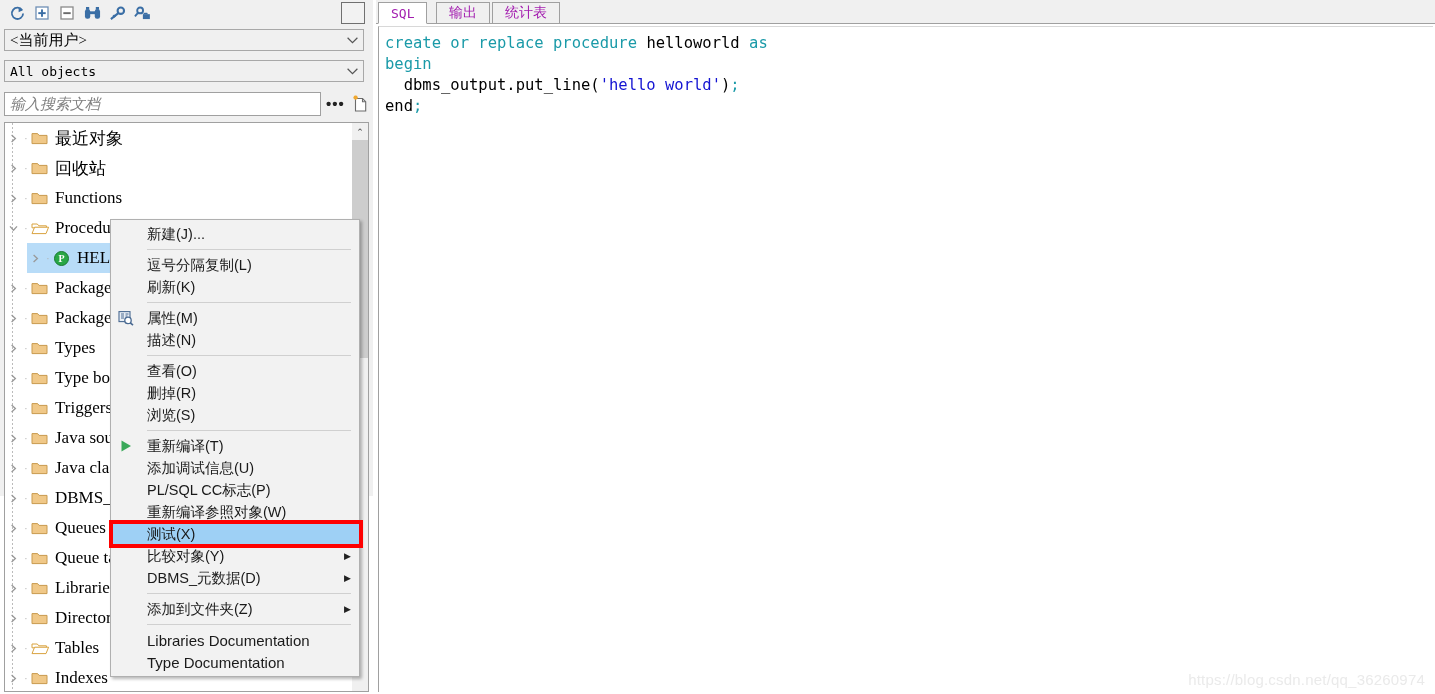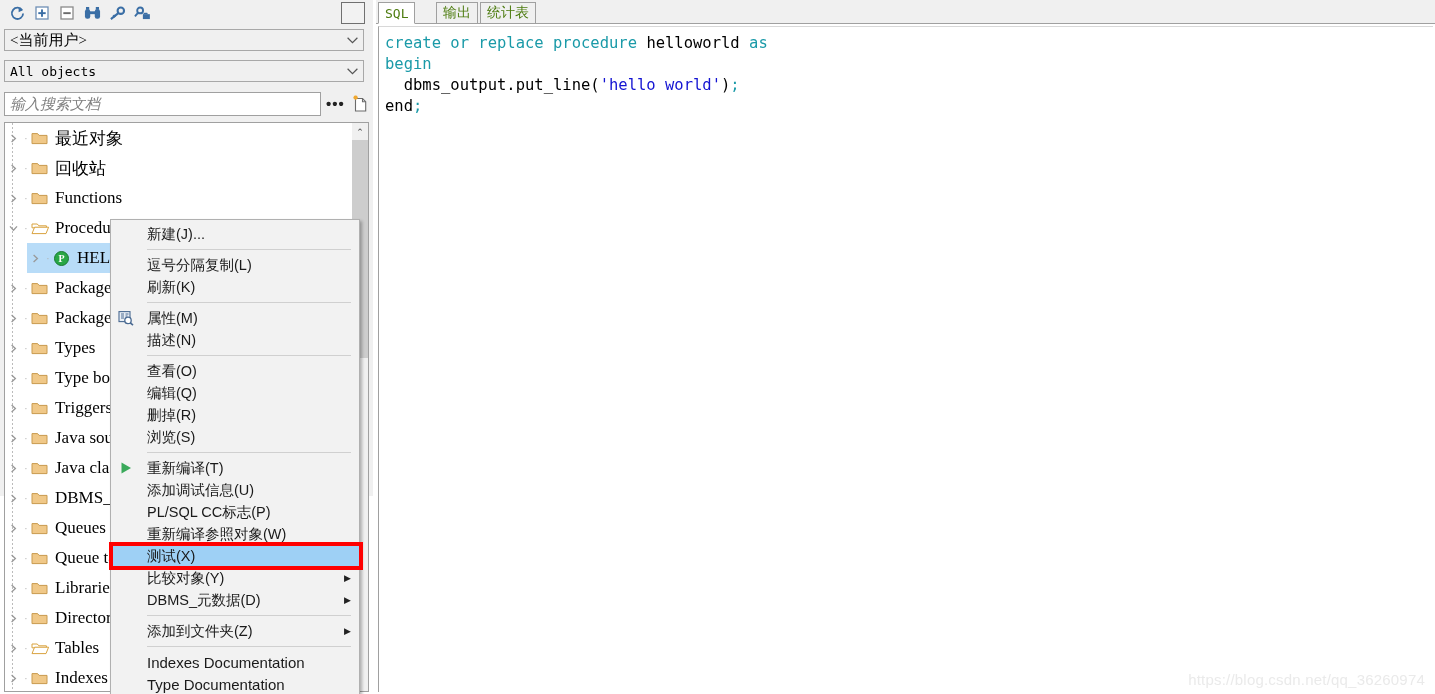--- a/index.html
+++ b/index.html
@@ -173,24 +173,24 @@
     position: absolute; left: 0; top: 0;
     width: 1059px; height: 24px;
     background: #f0f0f0;
   }
   #tabstrip .strip-line {
     position:absolute; left:0; bottom:0; width:100%; height:1px; background:#a0a0a0;
   }
   .tab {
     position: absolute; top: 2px;
     height: 22px;
-    padding: 0 6px;
+    padding: 0 12px;
     display: flex; align-items: center;
     font-size: 14px;
-    color: #4d7c0f;
+    color: #a21caf;
     border: 1px solid #a0a0a0;
     background: #f0f0f0;
   }
   .tab.active {
     background: #ffffff;
     border-bottom: 1px solid #ffffff;
     font-family: "DejaVu Sans Mono", monospace;
     font-size: 13px;
   }
   #editor {
@@ -637,21 +637,21 @@
         <div class="sb-thumb"></div>
       </div>
     </div>
   </div>
 
   <div id="right-panel">
     <div id="tabstrip">
       <div class="strip-line"></div>
     <div class="tab active" style="left: 2px;">SQL</div>
         <div class="tab" style="left: 60px;">输出</div>
-        <div class="tab" style="left: 104px; text-align: center;">统计表</div>
+        <div class="tab" style="left: 116px; text-align: center;">统计表</div>
       </div>
     <div id="editor"><div><span class="kw">create</span><span class="pun"> </span><span class="kw">or</span><span class="pun"> </span><span class="kw">replace</span><span class="pun"> </span><span class="kw">procedure</span><span class="pun"> </span><span class="idn">helloworld</span><span class="pun"> </span><span class="kw">as</span></div><div><span class="kw">begin</span></div><div><span class="idn">  dbms_output.put_line</span><span class="pun">(</span><span class="str">'hello world'</span><span class="pun">)</span><span class="kw">;</span></div><div><span class="idn">end</span><span class="kw">;</span></div></div>
     <div id="watermark">https://blog.csdn.net/qq_36260974</div>
   </div>
 
   <div id="ctxmenu">
     <div class="gutter"></div>
   <div class="mi">
         <span>新建(J)...</span>
       </div>
@@ -675,23 +675,20 @@
         <span>属性(M)</span>
       </div>
       <div class="mi">
         <span>描述(N)</span>
       </div>
       <div class="msep"></div>
       <div class="mi">
         <span>查看(O)</span>
       </div>
       <div class="mi">
-        <span>编辑(Q)</span>
-      </div>
-      <div class="mi">
         <span>删掉(R)</span>
       </div>
       <div class="mi">
         <span>浏览(S)</span>
       </div>
       <div class="msep"></div>
       <div class="mi">
         <span class="miicon">
           <svg width="14" height="14" viewBox="0 0 14 14">
             <path d="M2.5 1.4 L12 7 L2.5 12.6 Z" fill="#3aa95a"></path>
@@ -720,20 +717,20 @@
         <span>DBMS_元数据(D)</span>
         <span class="arrow">▶</span>
       </div>
       <div class="msep"></div>
       <div class="mi">
         <span>添加到文件夹(Z)</span>
         <span class="arrow">▶</span>
       </div>
       <div class="msep"></div>
       <div class="mi latin">
-        <span>Indexes Documentation</span>
+        <span>Libraries Documentation</span>
       </div>
       <div class="mi latin">
         <span>Type Documentation</span>
       </div>
     </div>
 
 </div>
 
 </body></html>

